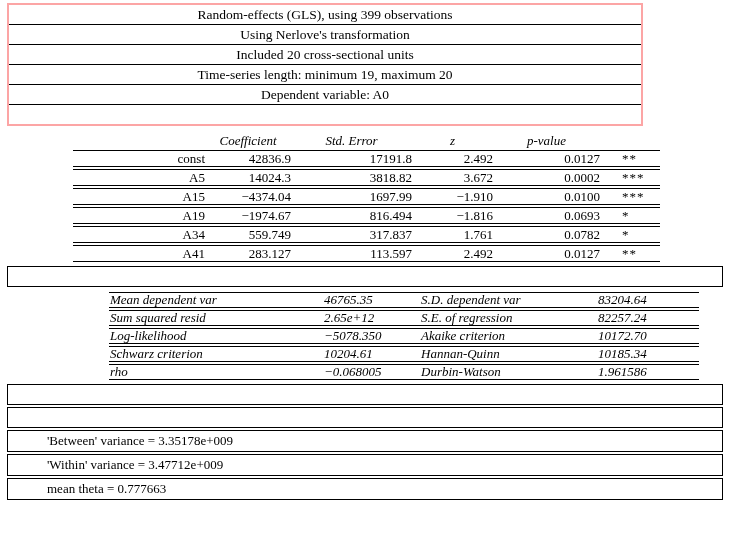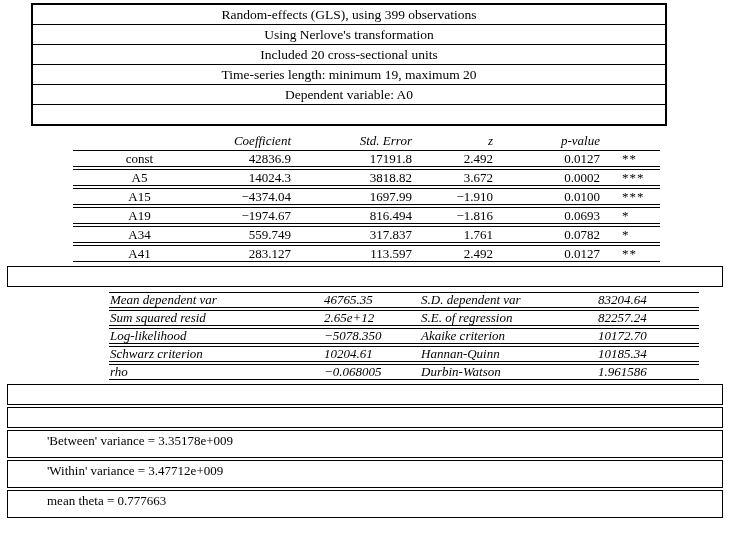--- a/index.html
+++ b/index.html
@@ -7,41 +7,41 @@
     width:729px; height:553px; box-sizing:border-box;
     padding:3px 0 0 7px; overflow:hidden; position:relative;
     background:#ffffff; color:#000;
     font-family:"Liberation Serif","DejaVu Serif",serif;
     font-size:13px;
   }
 
   
   .header-table {
     border-collapse:collapse; table-layout:fixed;
-    width:636px; border:2px solid #000000;margin-left:24px;
+    width:636px; border:2px solid #fca5a5;
   }
   .header-table td {
     border:1.5px solid #000; height:19px; padding:0;
     text-align:center; font-size:13.5px; line-height:19px;
   }
 
   
   .coef-table {
     border-collapse:separate; border-spacing:0 2px;
     table-layout:fixed; width:587px; margin:5px 0 0 66px;
   }
   .coef-table th {
-    font-weight:normal; font-style:italic; text-align:right;
+    font-weight:normal; font-style:italic; text-align:center;
     height:15px; padding:0; font-size:13px; line-height:15px;
   }
   .coef-table td {
     border-top:1.5px solid #000; border-bottom:1.5px solid #000;
     height:15px; padding:0; font-size:13px; line-height:15px;
   }
-  .coef-table td.name  { text-align:center; padding-left:1px; }
+  .coef-table td.name  { text-align:right; padding-left:1px; }
   .coef-table td.num   { text-align:right; }
   .coef-table td.stars { text-align:left; padding-left:22px; letter-spacing:1px; }
 
   
   .sum-table {
     border-collapse:separate; border-spacing:0 2px;
     table-layout:fixed; width:590px; margin:3px 0 0 102px;font-style:italic;
   }
   .sum-table td {
     border-top:1.5px solid #000; border-bottom:1.5px solid #000;
@@ -50,21 +50,21 @@
   .sum-table td.lbl  { text-align:left; padding-left:1px; }
   .sum-table td.lbl2 { text-align:left; padding-left:31px; }
   .sum-table td.val  { }
 
   
   .fw {
     width:716px; box-sizing:border-box;
     border:1.5px solid #000; margin-top:2px;
   }
   .fw-empty { height:21px; }
-  .fw-text  { height:28px; line-height:19px; padding-left:39px; font-size:13px; }
+  .fw-text  { height:22px; line-height:19px; padding-left:39px; font-size:13px; }
 </style>
 </head>
 <body>
 
 <div class="page">
 
   <table class="header-table">
     <tbody>
         <tr>
           <td>Random-effects (GLS), using 399 observations</td>

